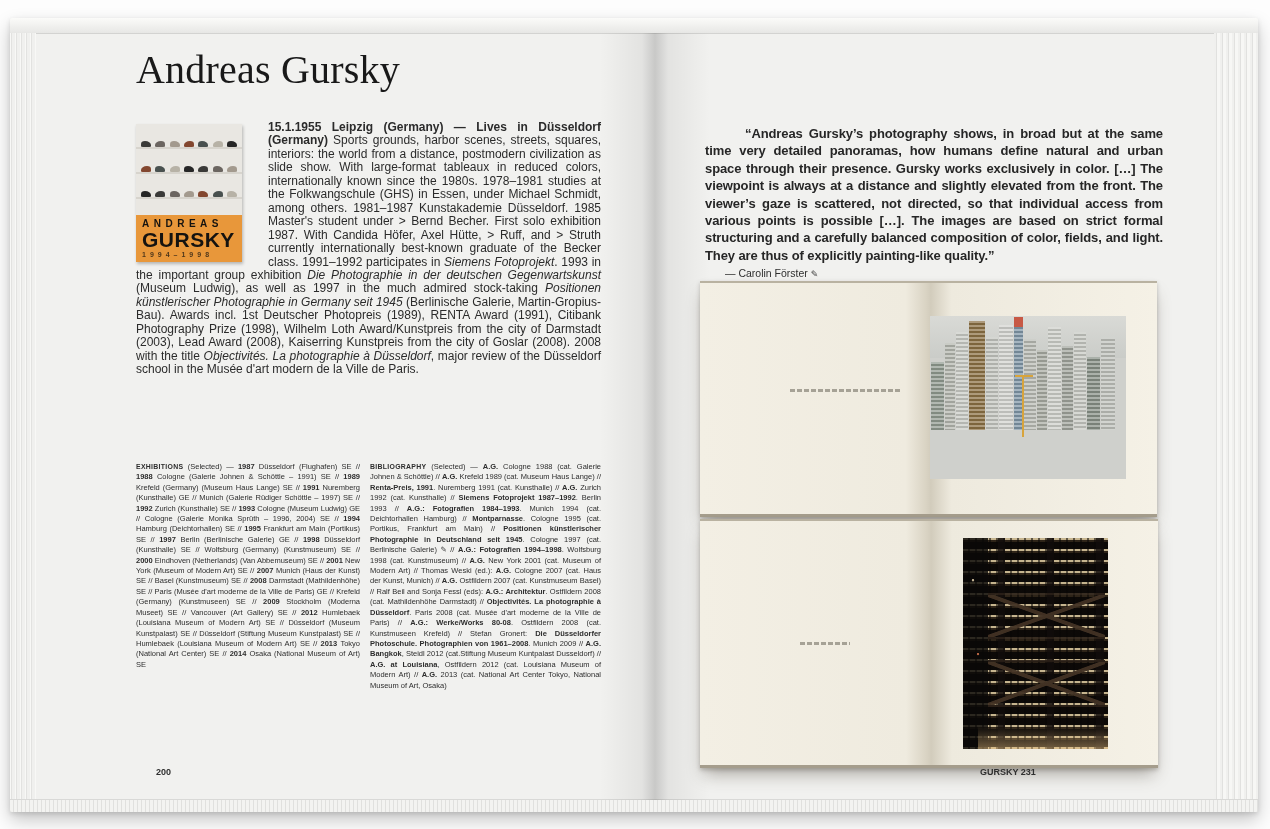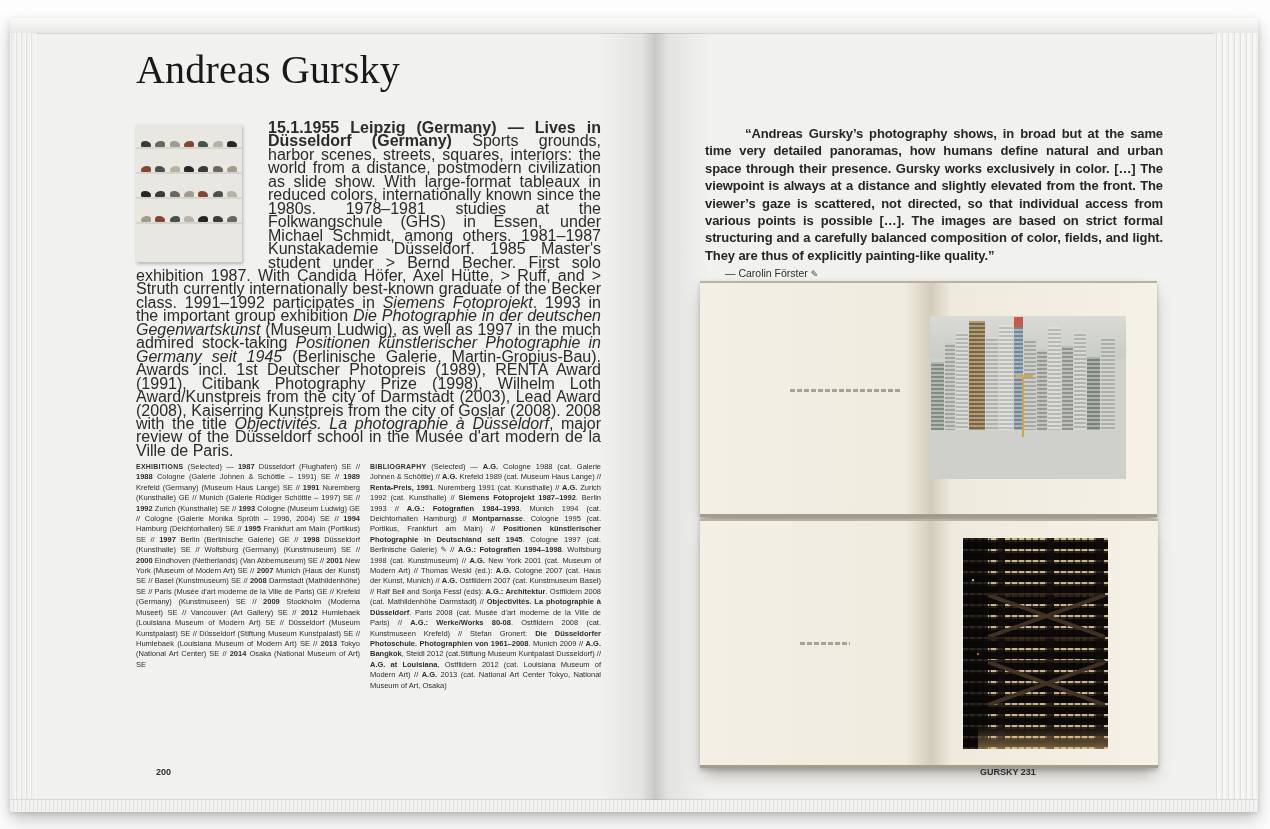--- a/index.html
+++ b/index.html
@@ -29,21 +29,21 @@
   .cover{position:relative;width:106px;height:138px;background:#e9e7e2;box-shadow:1px 2px 3px rgba(0,0,0,0.25);overflow:hidden;}
   .shelfrow{position:relative;height:23px;border-bottom:2px solid #d7d4cd;display:flex;align-items:flex-end;
     justify-content:space-around;padding:0 3px;}
   .shoe{display:inline-block;width:10px;height:6px;border-radius:60% 90% 25% 30%/80% 100% 20% 20%;}
   .band{position:absolute;left:0;bottom:0;width:100%;height:47px;background:#e8973a;color:#151310;text-align:left;
     padding:3px 0 0 6px;box-sizing:border-box;}
   .band-l1{font-size:10px;font-weight:700;letter-spacing:4.5px;line-height:11px;}
   .band-l2{font-size:21px;font-weight:800;letter-spacing:0.5px;line-height:21px;}
   .band-years{font-size:7px;font-weight:700;letter-spacing:4px;opacity:0.75;line-height:9px;}
   .caption{margin:8px 0 0 0;width:120px;font-size:8.4px;line-height:11.8px;color:#333;}
-  .bio{margin:0;font-size:16px;line-height:13.45px;color:#2b2b2b;text-align:justify;}
+  .bio{margin:0;font-size:12px;line-height:13.45px;color:#2b2b2b;text-align:justify;}
   .b{font-weight:700;} .i{font-style:italic;} .hdr{font-weight:700;font-size:0.92em;letter-spacing:0.3px;}
   .columns{position:absolute;left:126px;top:444px;width:465px;display:flex;gap:10px;}
   .col{margin:0;font-size:7.5px;line-height:10.4px;color:#2d2d2d;text-align:justify;}
   .col1{flex:0 0 224px;} .col2{flex:1;}
   .folio{position:absolute;font-size:9px;font-weight:700;color:#2f2f2f;}
   .folio-left{left:146px;top:749px;}
   .folio-right{left:970px;top:749px;width:153px;text-align:left;}
 
   
   .quote-block{position:absolute;left:695px;top:107px;width:458px;}
@@ -147,20 +147,25 @@
               <div class="shelfrow">
                 <span class="shoe" style="background: rgb(163, 154, 142); transform: scaleX(-1);"></span>
                 <span class="shoe" style="background: rgb(131, 71, 47);"></span>
                 <span class="shoe" style="background: rgb(73, 81, 79); transform: scaleX(-1);"></span>
                 <span class="shoe" style="background: rgb(183, 178, 166);"></span>
                 <span class="shoe" style="background: rgb(38, 38, 38); transform: scaleX(-1);"></span>
                 <span class="shoe" style="background: rgb(58, 58, 56);"></span>
                 <span class="shoe" style="background: rgb(107, 101, 96); transform: scaleX(-1);"></span>
               </div>
             </div>
+          <div class="band">
+            <div class="band-l1">ANDREAS</div>
+            <div class="band-l2">GURSKY</div>
+            <div class="band-years">1994–1998</div>
+          </div>
         </div>
       </div>
       <p class="bio"><span class="b">15.1.1955 Leipzig (Germany) — Lives in Düsseldorf (Germany) </span><span>Sports grounds, harbor scenes, streets, squares, interiors: the world from a distance, postmodern civilization as slide show. With large-format tableaux in reduced colors, internationally known since the 1980s. 1978–1981 studies at the Folkwangschule (GHS) in Essen, under Michael Schmidt, among others. 1981–1987 Kunstakademie Düsseldorf. 1985 Master's student under &gt; Bernd Becher. First solo exhibition 1987. With Candida Höfer, Axel Hütte, &gt; Ruff, and &gt; Struth currently internationally best-known graduate of the Becker class. 1991–1992 participates in </span><span class="i">Siemens Fotoprojekt</span><span>. 1993 in the important group exhibition </span><span class="i">Die Photographie in der deutschen Gegenwartskunst</span><span> (Museum Ludwig), as well as 1997 in the much admired stock-taking </span><span class="i">Positionen künstlerischer Photographie in Germany seit 1945</span><span> (Berlinische Galerie, Martin-Gropius-Bau). Awards incl. 1st Deutscher Photopreis (1989), RENTA Award (1991), Citibank Photography Prize (1998), Wilhelm Loth Award/Kunstpreis from the city of Darmstadt (2003), Lead Award (2008), Kaiserring Kunstpreis from the city of Goslar (2008). 2008 with the title </span><span class="i">Objectivités. La photographie à Düsseldorf</span><span>, major review of the Düsseldorf school in the Musée d'art modern de la Ville de Paris.</span></p>
     </div>
 
     <div class="columns">
       <p class="col col1"><span class="b hdr">EXHIBITIONS </span><span>(Selected) — </span><span class="b">1987 </span><span>Düsseldorf (Flughafen) SE // </span><span class="b">1988 </span><span>Cologne (Galerie Johnen &amp; Schöttle – 1991) SE // </span><span class="b">1989 </span><span>Krefeld (Germany) (Museum Haus Lange) SE // </span><span class="b">1991 </span><span>Nuremberg (Kunsthalle) GE // Munich (Galerie Rüdiger Schöttle – 1997) SE // </span><span class="b">1992 </span><span>Zurich (Kunsthalle) SE // </span><span class="b">1993 </span><span>Cologne (Museum Ludwig) GE // Cologne (Galerie Monika Sprüth – 1996, 2004) SE // </span><span class="b">1994 </span><span>Hamburg (Deichtorhallen) SE // </span><span class="b">1995 </span><span>Frankfurt am Main (Portikus) SE // </span><span class="b">1997 </span><span>Berlin (Berlinische Galerie) GE // </span><span class="b">1998 </span><span>Düsseldorf (Kunsthalle) SE // Wolfsburg (Germany) (Kunstmuseum) SE // </span><span class="b">2000 </span><span>Eindhoven (Netherlands) (Van Abbemuseum) SE // </span><span class="b">2001 </span><span>New York (Museum of Modern Art) SE // </span><span class="b">2007 </span><span>Munich (Haus der Kunst) SE // Basel (Kunstmuseum) SE // </span><span class="b">2008 </span><span>Darmstadt (Mathildenhöhe) SE // Paris (Musée d'art moderne de la Ville de Paris) GE // Krefeld (Germany) (Kunstmuseen) SE // </span><span class="b">2009 </span><span>Stockholm (Moderna Museet) SE // Vancouver (Art Gallery) SE // </span><span class="b">2012 </span><span>Humlebaek (Louisiana Museum of Modern Art) SE // Düsseldorf (Museum Kunstpalast) SE // Düsseldorf (Stiftung Museum Kunstpalast) SE // Humlebaek (Louisiana Museum of Modern Art) SE // </span><span class="b">2013 </span><span>Tokyo (National Art Center) SE // </span><span class="b">2014 </span><span>Osaka (National Museum of Art) SE</span></p>
       <p class="col col2"><span class="b hdr">BIBLIOGRAPHY </span><span>(Selected) — </span><span class="b">A.G. </span><span>Cologne 1988 (cat. Galerie Johnen &amp; Schöttle) // </span><span class="b">A.G. </span><span>Krefeld 1989 (cat. Museum Haus Lange) // </span><span class="b">Renta-Preis, 1991</span><span>. Nuremberg 1991 (cat. Kunsthalle) // </span><span class="b">A.G. </span><span>Zurich 1992 (cat. Kunsthalle) // </span><span class="b">Siemens Fotoprojekt 1987–1992</span><span>. Berlin 1993 // </span><span class="b">A.G.: Fotografien 1984–1993</span><span>. Munich 1994 (cat. Deichtorhallen Hamburg) // </span><span class="b">Montparnasse</span><span>. Cologne 1995 (cat. Portikus, Frankfurt am Main) // </span><span class="b">Positionen künstlerischer Photographie in Deutschland seit 1945</span><span>. Cologne 1997 (cat. Berlinische Galerie) ✎ // </span><span class="b">A.G.: Fotografien 1994–1998</span><span>. Wolfsburg 1998 (cat. Kunstmuseum) // </span><span class="b">A.G. </span><span>New York 2001 (cat. Museum of Modern Art) // Thomas Weski (ed.): </span><span class="b">A.G. </span><span>Cologne 2007 (cat. Haus der Kunst, Munich) // </span><span class="b">A.G. </span><span>Ostfildern 2007 (cat. Kunstmuseum Basel) // Ralf Beil and Sonja Fessl (eds): </span><span class="b">A.G.: Architektur</span><span>. Ostfildern 2008 (cat. Mathildenhöhe Darmstadt) // </span><span class="b">Objectivités. La photographie à Düsseldorf</span><span>. Paris 2008 (cat. Musée d'art moderne de la Ville de Paris) // </span><span class="b">A.G.: Werke/Works 80-08</span><span>. Ostfildern 2008 (cat. Kunstmuseen Krefeld) // Stefan Gronert: </span><span class="b">Die Düsseldorfer Photoschule. Photographien von 1961–2008</span><span>. Munich 2009 // </span><span class="b">A.G. Bangkok</span><span>, Steidl 2012 (cat.Stiftung Museum Kuntpalast Dusseldorf) // </span><span class="b">A.G. at Louisiana</span><span>, Ostfildern 2012 (cat. Louisiana Museum of Modern Art) // </span><span class="b">A.G. </span><span>2013 (cat. National Art Center Tokyo, National Museum of Art, Osaka)</span></p>
     </div>
 

